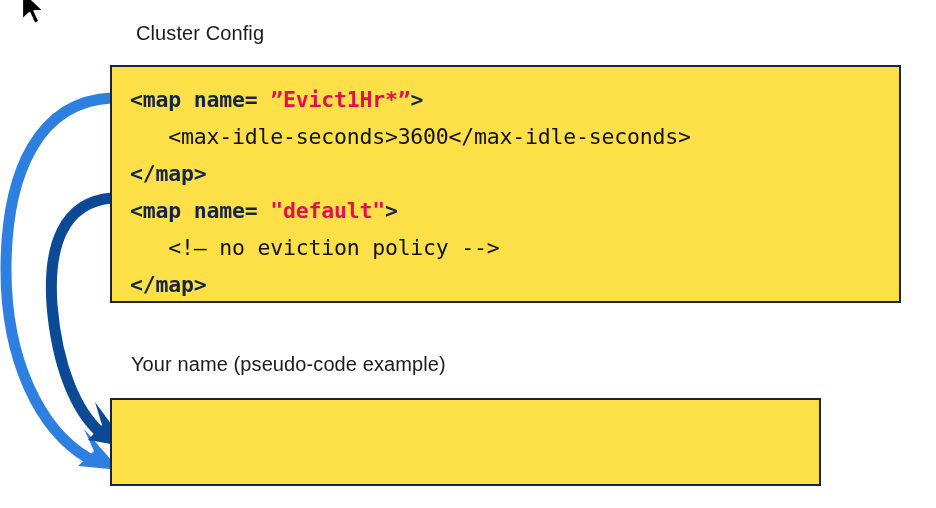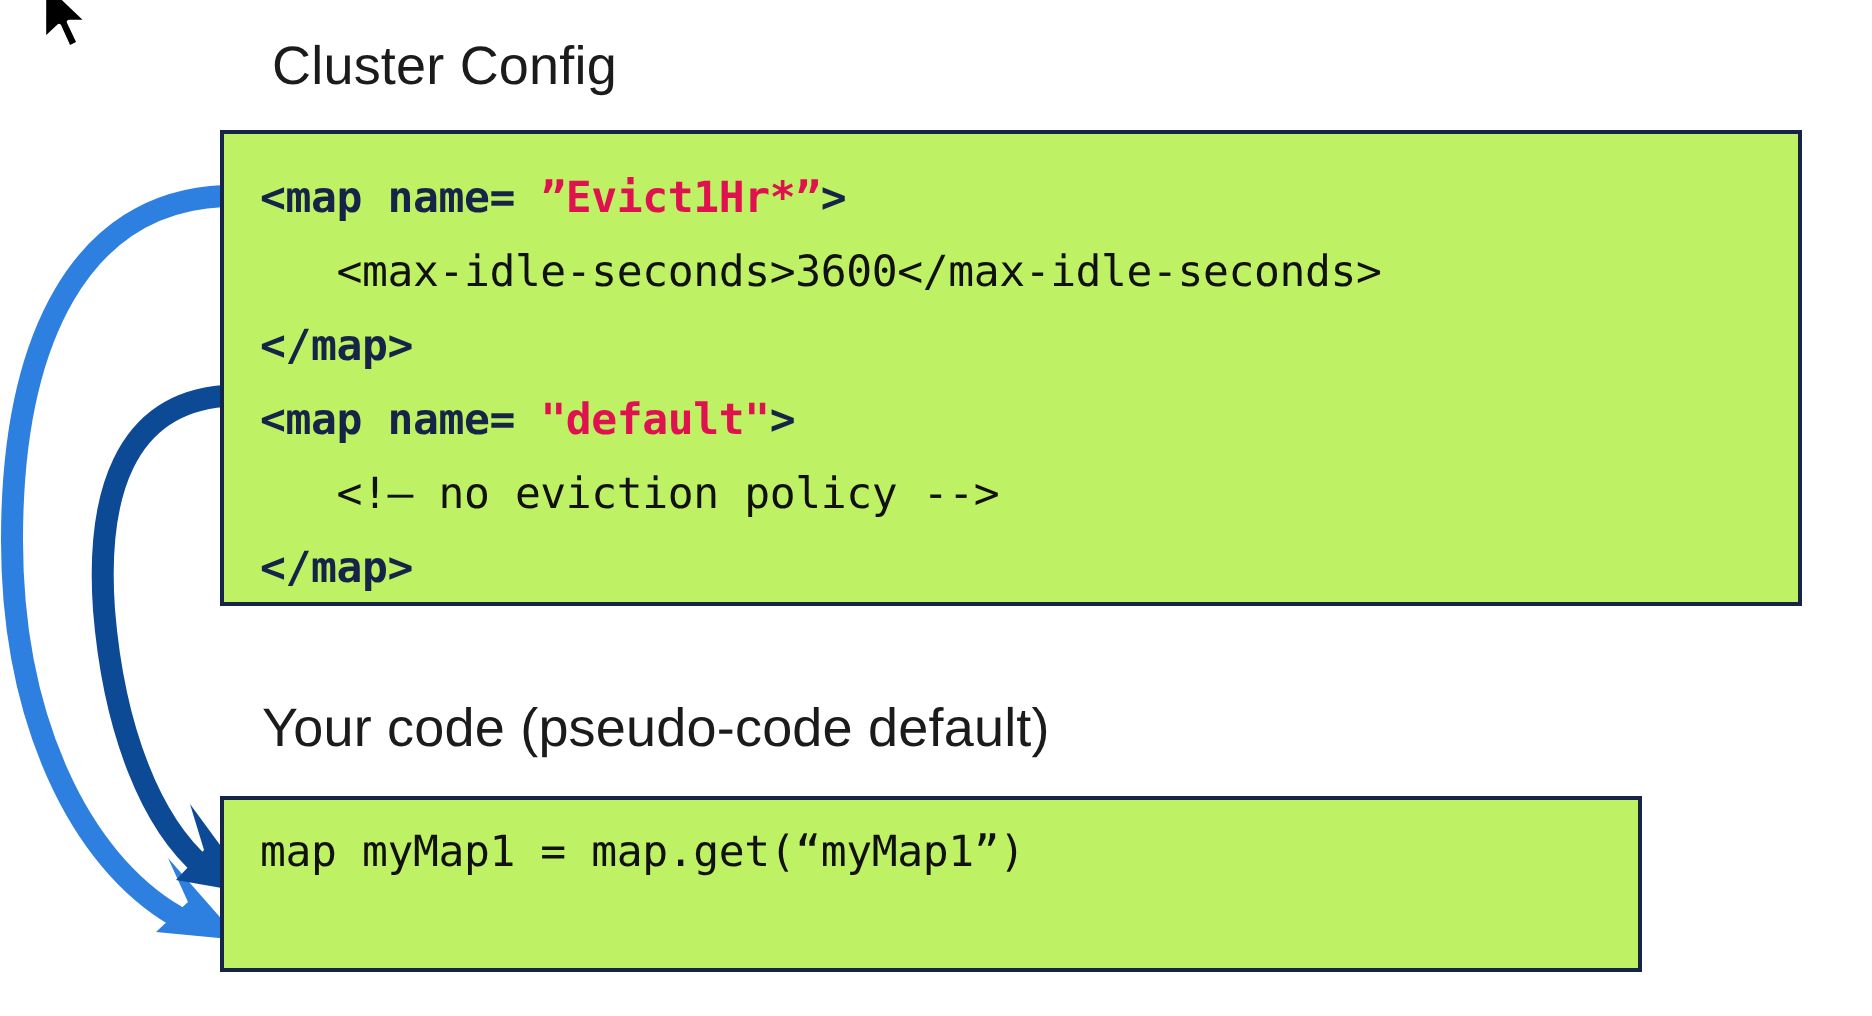--- a/index.html
+++ b/index.html
@@ -38,33 +38,33 @@
     position: absolute;
     left: 16px;
     top: -4px;
     width: 34px;
     height: 44px;
   }
 
   
   .section-label {
     position: absolute;
-    font-size: 27px;
+    font-size: 20px;
     line-height: 26px;
     color: #1b1b1b;
     letter-spacing: 0.1px;
     white-space: nowrap;
   }
   #label-cluster-config { left: 136px; top: 20px; }
   #label-your-code      { left: 131px; top: 351px; }
 
   
   .code-box {
     position: absolute;
-    background: #bef264;
+    background: #fde047;
     border: 2px solid #162447;
     box-sizing: border-box;
     padding: 14px 16px 14px 18px;
     font-family: "DejaVu Sans Mono", "Liberation Mono", monospace;
     font-size: 21.5px;
     line-height: 37px;
     color: #111111;
     white-space: pre;
     letter-spacing: -0.2px;
   }
@@ -113,19 +113,19 @@
   </svg>
 
   <svg id="cursor" viewBox="0 0 34 44" xmlns="http://www.w3.org/2000/svg">
     <g transform="translate(4,-8)">
       <path d="M 2 2 L 2 32 L 9.5 25 L 14.5 36 L 19.5 33.5 L 14.5 23 L 24 23 Z" fill="#000000" stroke="#ffffff" stroke-width="2.2" stroke-linejoin="round"></path>
     </g>
   </svg>
 
   <div class="section-label" id="label-cluster-config">Cluster Config</div>
 
-  <div class="section-label" id="label-your-code">Your code (pseudo-code default)</div>
+  <div class="section-label" id="label-your-code">Your name (pseudo-code example)</div>
 
   <div class="code-box" id="code-box-cluster"><span class="code-line"><span class="tok-tag">&lt;map name= </span><span class="tok-str">”Evict1Hr*”</span><span class="tok-tag">&gt;</span></span><span class="code-line"><span class="tok-plain">   &lt;max-idle-seconds&gt;3600&lt;/max-idle-seconds&gt;</span></span><span class="code-line"><span class="tok-tag">&lt;/map&gt;</span></span><span class="code-line"><span class="tok-tag">&lt;map name= </span><span class="tok-str">"default"</span><span class="tok-tag">&gt;</span></span><span class="code-line"><span class="tok-plain">   &lt;!– no eviction policy --&gt;</span></span><span class="code-line"><span class="tok-tag">&lt;/map&gt;</span></span></div>
 
-  <div class="code-box" id="code-box-usercode"><span class="code-line"><span class="tok-plain">map myMap1 = map.get(“myMap1”)</span></span></div>
+  <div class="code-box" id="code-box-usercode"></div>
 
 </div>
 
 </body></html>

